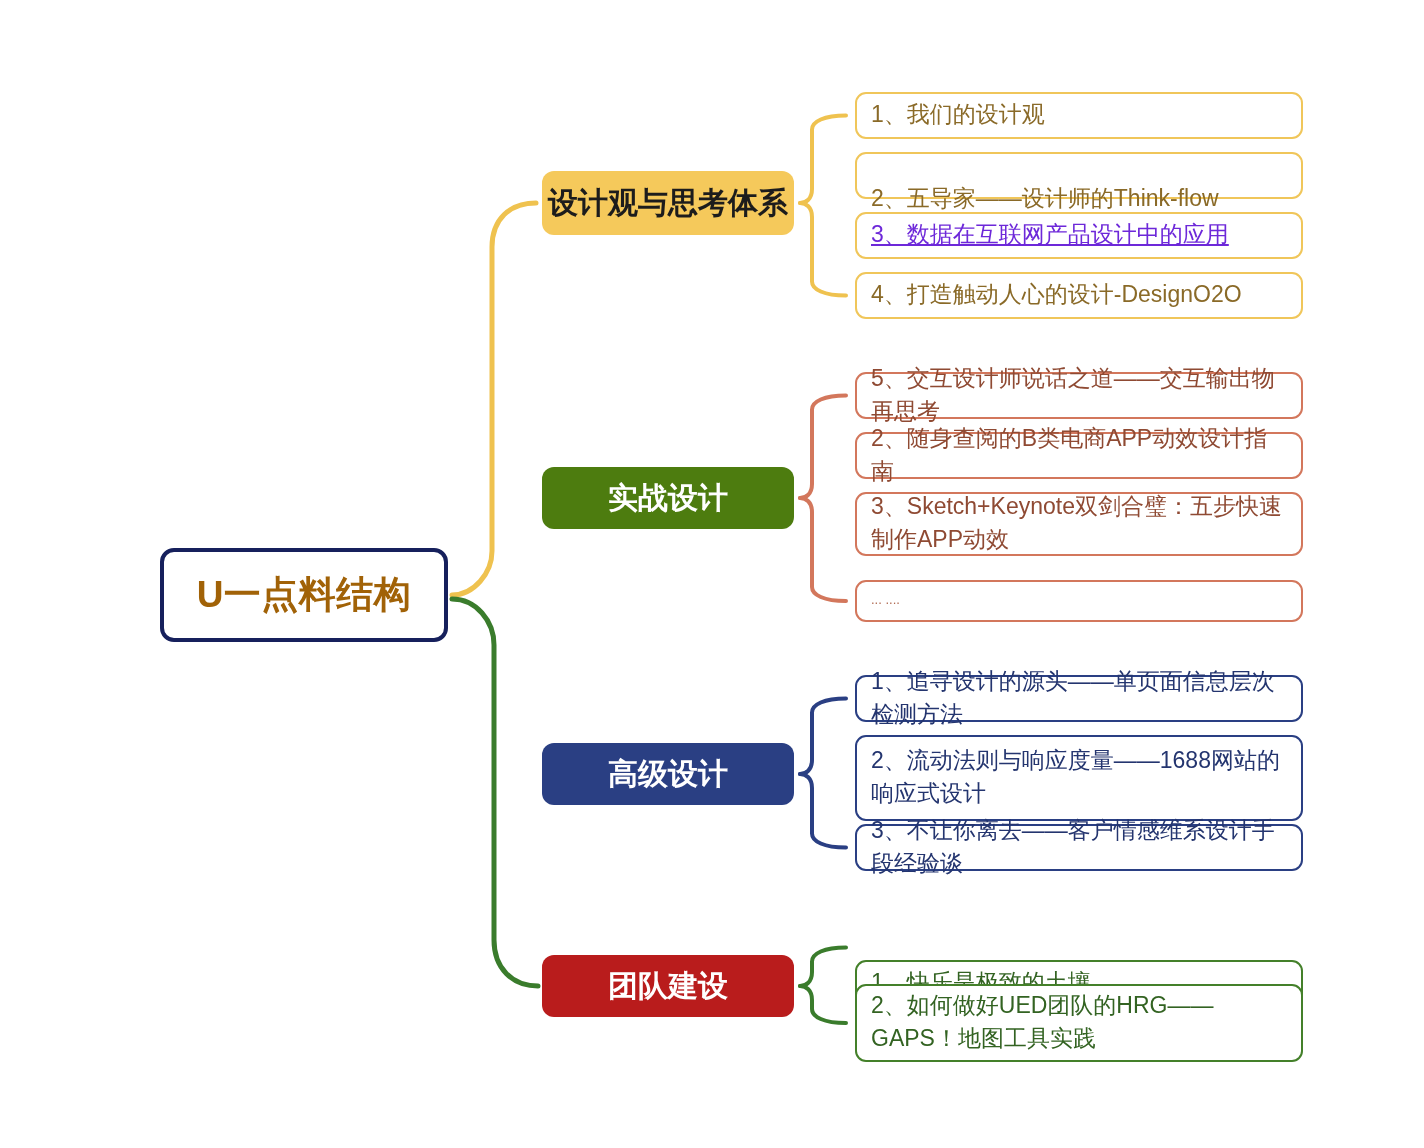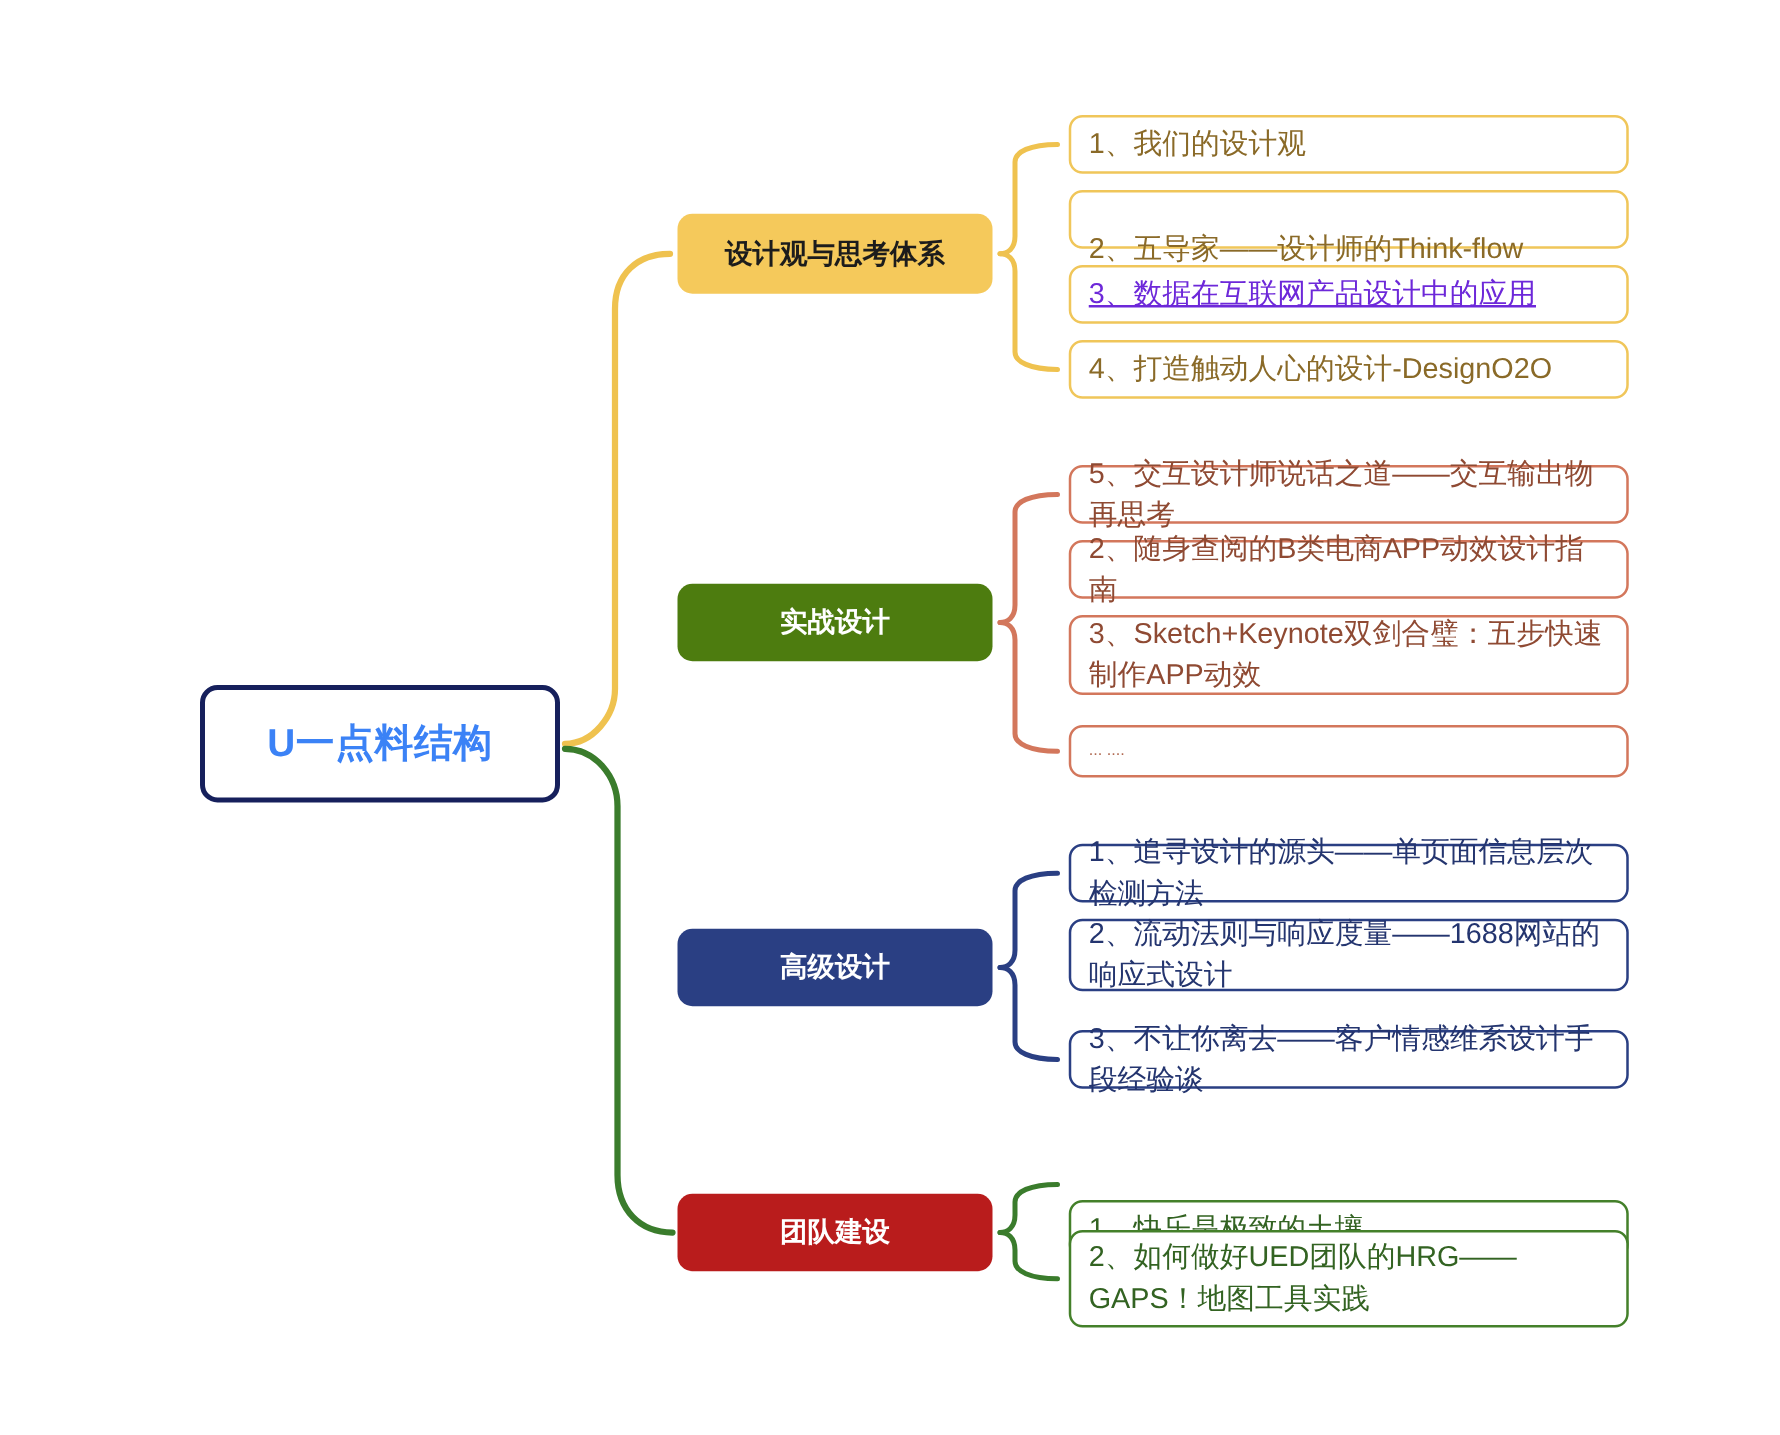--- a/index.html
+++ b/index.html
@@ -38,41 +38,41 @@
     box-sizing: border-box;
     border: 4px solid #16205c;
     border-radius: 14px;
     background: #ffffff;
     display: flex;
     align-items: center;
     justify-content: center;
     z-index: 5;
   }
   .root-label {
-    font-size: 31px;
+    font-size: 37px;
     font-weight: bold;
-    color: #3b82f6;
+    color: #a16207;
     letter-spacing: 0.5px;
     white-space: nowrap;
   }
 
   
   .cat-node {
     position: absolute;
     left: 542px;
     width: 252px;
     box-sizing: border-box;
     border-radius: 12px;
     display: flex;
     align-items: center;
     justify-content: center;
     z-index: 5;
   }
   .cat-label {
-    font-size: 22px;
+    font-size: 30px;
     font-weight: bold;
     white-space: nowrap;
   }
 
   
   .leaf {
     position: absolute;
     left: 855px;
     width: 448px;
     box-sizing: border-box;
@@ -148,21 +148,21 @@
   <div class="leaf" id="leaf-1-3" style="top: 580px; height: 42px; border-color: rgb(211, 119, 92);">
     <span class="leaf-label small">... ....</span>
   </div>
 
   <div class="cat-node" id="cat-2" style="top: 743px; height: 62px; background: rgb(42, 63, 131);">
     <span class="cat-label" style="color: rgb(255, 255, 255);">高级设计</span>
   </div>
   <div class="leaf" id="leaf-2-0" style="top: 675px; height: 47px; border-color: rgb(42, 63, 131);">
     <span class="leaf-label" style="color: rgb(36, 53, 111);">1、追寻设计的源头——单页面信息层次检测方法</span>
   </div>
-  <div class="leaf" id="leaf-2-1" style="top: 735px; height: 58px; border-color: rgb(42, 63, 131); justify-content: center;">
+  <div class="leaf" id="leaf-2-1" style="top: 735px; height: 86px; border-color: rgb(42, 63, 131); justify-content: center;">
     <span class="leaf-label" style="color: rgb(36, 53, 111);">2、流动法则与响应度量——1688网站的响应式设计</span>
   </div>
   <div class="leaf" id="leaf-2-2" style="top: 824px; height: 47px; border-color: rgb(42, 63, 131);">
     <span class="leaf-label" style="color: rgb(36, 53, 111);">3、不让你离去——客户情感维系设计手段经验谈</span>
   </div>
 
   <div class="cat-node" id="cat-3" style="top: 955px; height: 62px; background: #b91c1c;">
     <span class="cat-label" style="color: rgb(255, 255, 255);">团队建设</span>
   </div>
   <div class="leaf" id="leaf-3-0" style="top: 960px; height: 47px; border-color: rgb(68, 128, 42);">

